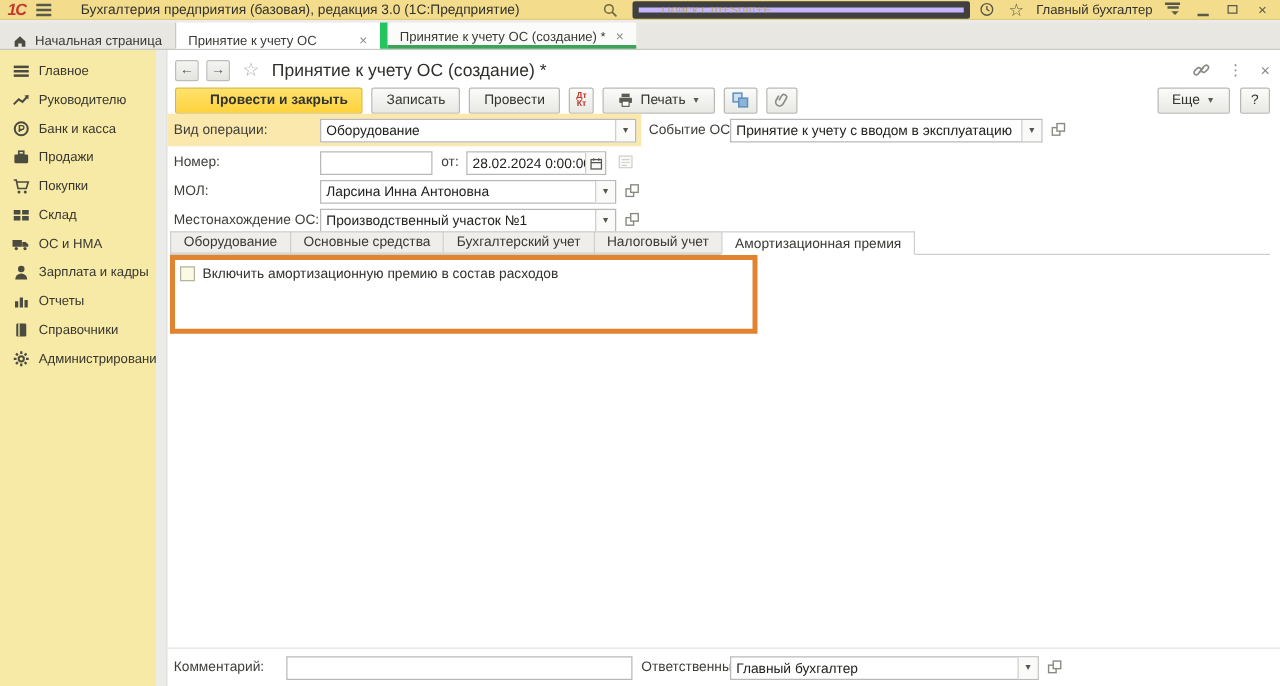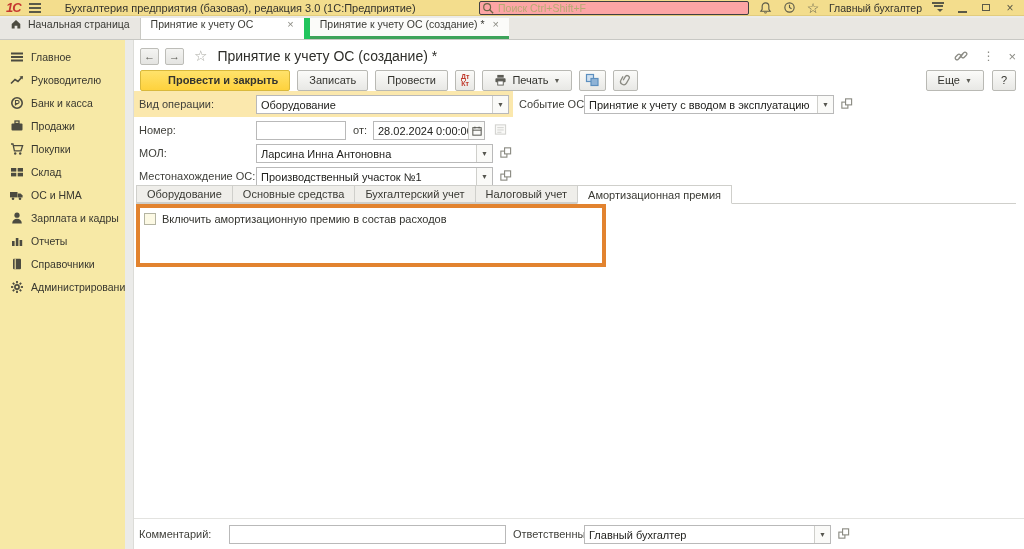--- a/index.html
+++ b/index.html
@@ -9,39 +9,39 @@
   svg { display:block; }
 
   
   .topbar { position:absolute; top:0; left:0; right:0; height:16px;
     background:#f3dd8d; border-bottom:1px solid #e2cc7d;
     display:flex; align-items:center; padding:0 6px; gap:8px; }
   .logo1c { color:#c5372f; font-weight:bold; font-style:italic; font-size:13px; letter-spacing:-1px; }
   .hamb div { width:12px; height:2px; background:#5a5948; margin:2px 0; }
   .topbar-title { font-size:11px; color:#33322c; margin-left:16px; white-space:nowrap; }
   .search-wrap { margin-left:auto; position:relative; width:270px; height:14px; }
-  .search-wrap input { width:100%; height:100%; background:#fca5a5; border:1px solid #404040;
+  .search-wrap input { width:100%; height:100%; background:#c4b5fd; border:5px solid #404040;
     border-radius:2px; font-family:"Liberation Sans",sans-serif; font-size:10.5px;
-    padding:0 4px 0 18px; color:#6d6646; outline:none; }
+    padding:0 4px 0 18px; color:#6d6646; outline:none;margin-left:27px; }
   .search-wrap input::placeholder { color:#b7aa72; }
   .search-ic { position:absolute; left:3px; top:1px; }
   .top-ic { width:16px; height:16px; display:flex; align-items:center; justify-content:center; cursor:pointer; }
   .top-user { font-size:10.5px; color:#33322c; white-space:nowrap; }
   .svc-lines div { height:1.6px; background:#5a5948; margin:1.6px 0 0 0; }
   .svc-lines div:nth-child(1){width:12px;} .svc-lines div:nth-child(2){width:9px;}
   .svc-lines .svc-arr { width:0; height:0; background:none; border:3px solid transparent;
     border-top:3.5px solid #5a5948; margin:2px 0 0 3px; }
   .win-min { width:9px; height:2px; background:#5a5948; margin-top:8px; }
   .win-max { width:8px; height:7px; border:1.5px solid #5a5948; }
   .win-close { font-size:12px; color:#5a5948; line-height:1; }
 
   
   .wtabbar { position:absolute; top:18px; left:0; right:0; height:22px;
     background:#e9e7e2; border-bottom:1px solid #c8c8c4; display:flex; align-items:stretch; }
-  .wtab { display:flex; align-items:flex-start; gap:6px; padding:0 10px;
+  .wtab { display:flex; align-items:flex-end; gap:6px; padding:0 10px;
     font-size:10.5px; color:#3a3a35; position:relative; cursor:pointer; white-space:nowrap; }
   .wtab.bordered { border-left:1px solid #c9c9c4; border-right:7px solid #22c55e; background:#ffffff;gap:32px; }
   .wtab.active { background:#fbfbf9; border-bottom:3px solid #3da35a; margin-left:-1px; }
   .wtab .tclose { color:#8a8a82; font-size:11px; margin-left:2px; cursor:pointer; }
 
   
   .sidebar { position:absolute; top:40px; left:0; bottom:0; width:125px; background:#f7e9a6; padding-top:5px; }
   .side-item { height:23px; display:flex; align-items:center; gap:7px; padding-left:9px;
     font-size:10.5px; color:#38372f; cursor:pointer; white-space:nowrap; }
   .side-ic { width:15px; display:flex; justify-content:center; flex:none; }

